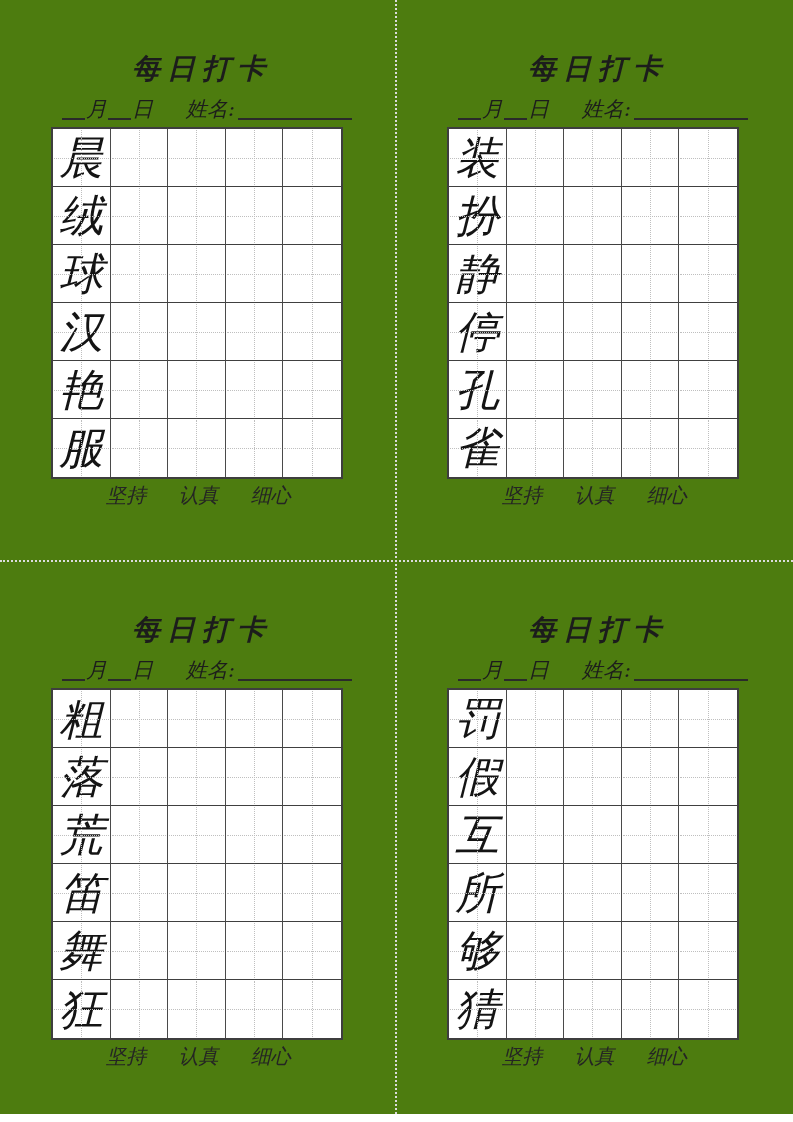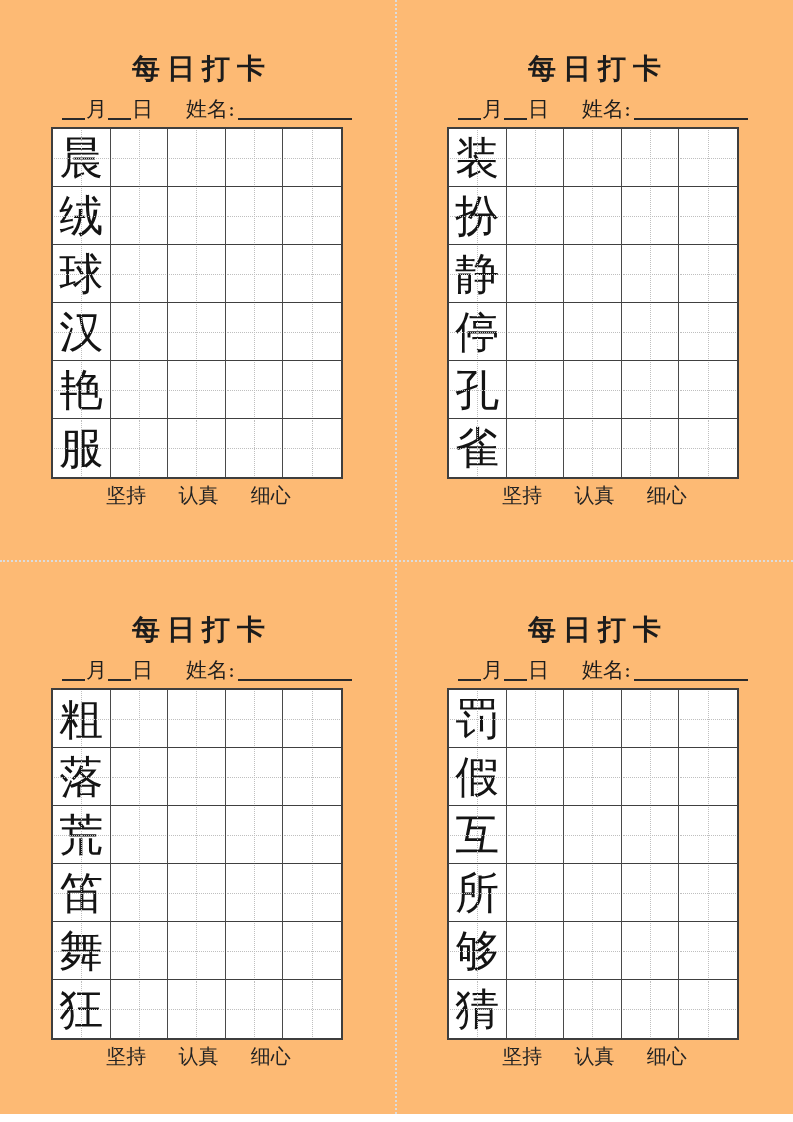--- a/index.html
+++ b/index.html
@@ -1,18 +1,18 @@
 <!DOCTYPE html>
 <html><head>
 <meta charset="utf-8">
 <style>
   html,body{margin:0;padding:0;background:#ffffff;}
   .page{
-    position:relative;width:793px;height:1114px;background:#fdba74;
-    overflow:hidden;font-family:"DejaVu Sans",sans-serif;color:#1c1c1c;
+    position:relative;width:793px;height:1114px;background:#4d7c0f;
+    overflow:hidden;font-family:"DejaVu Sans",sans-serif;color:#1c1c1c;font-style:italic;
   }
   
   .cut-v{position:absolute;left:395px;top:0;height:100%;width:0;border-left:2px dotted #dcdcdc;}
   .cut-h{position:absolute;top:560px;left:0;width:100%;height:0;border-top:2px dotted #dcdcdc;}
 
   .card{position:absolute;width:397px;height:561px;}
   .card.tl{left:0;top:0}
   .card.tr{left:396px;top:0}
   .card.bl{left:0;top:561px}
   .card.br{left:396px;top:561px}

